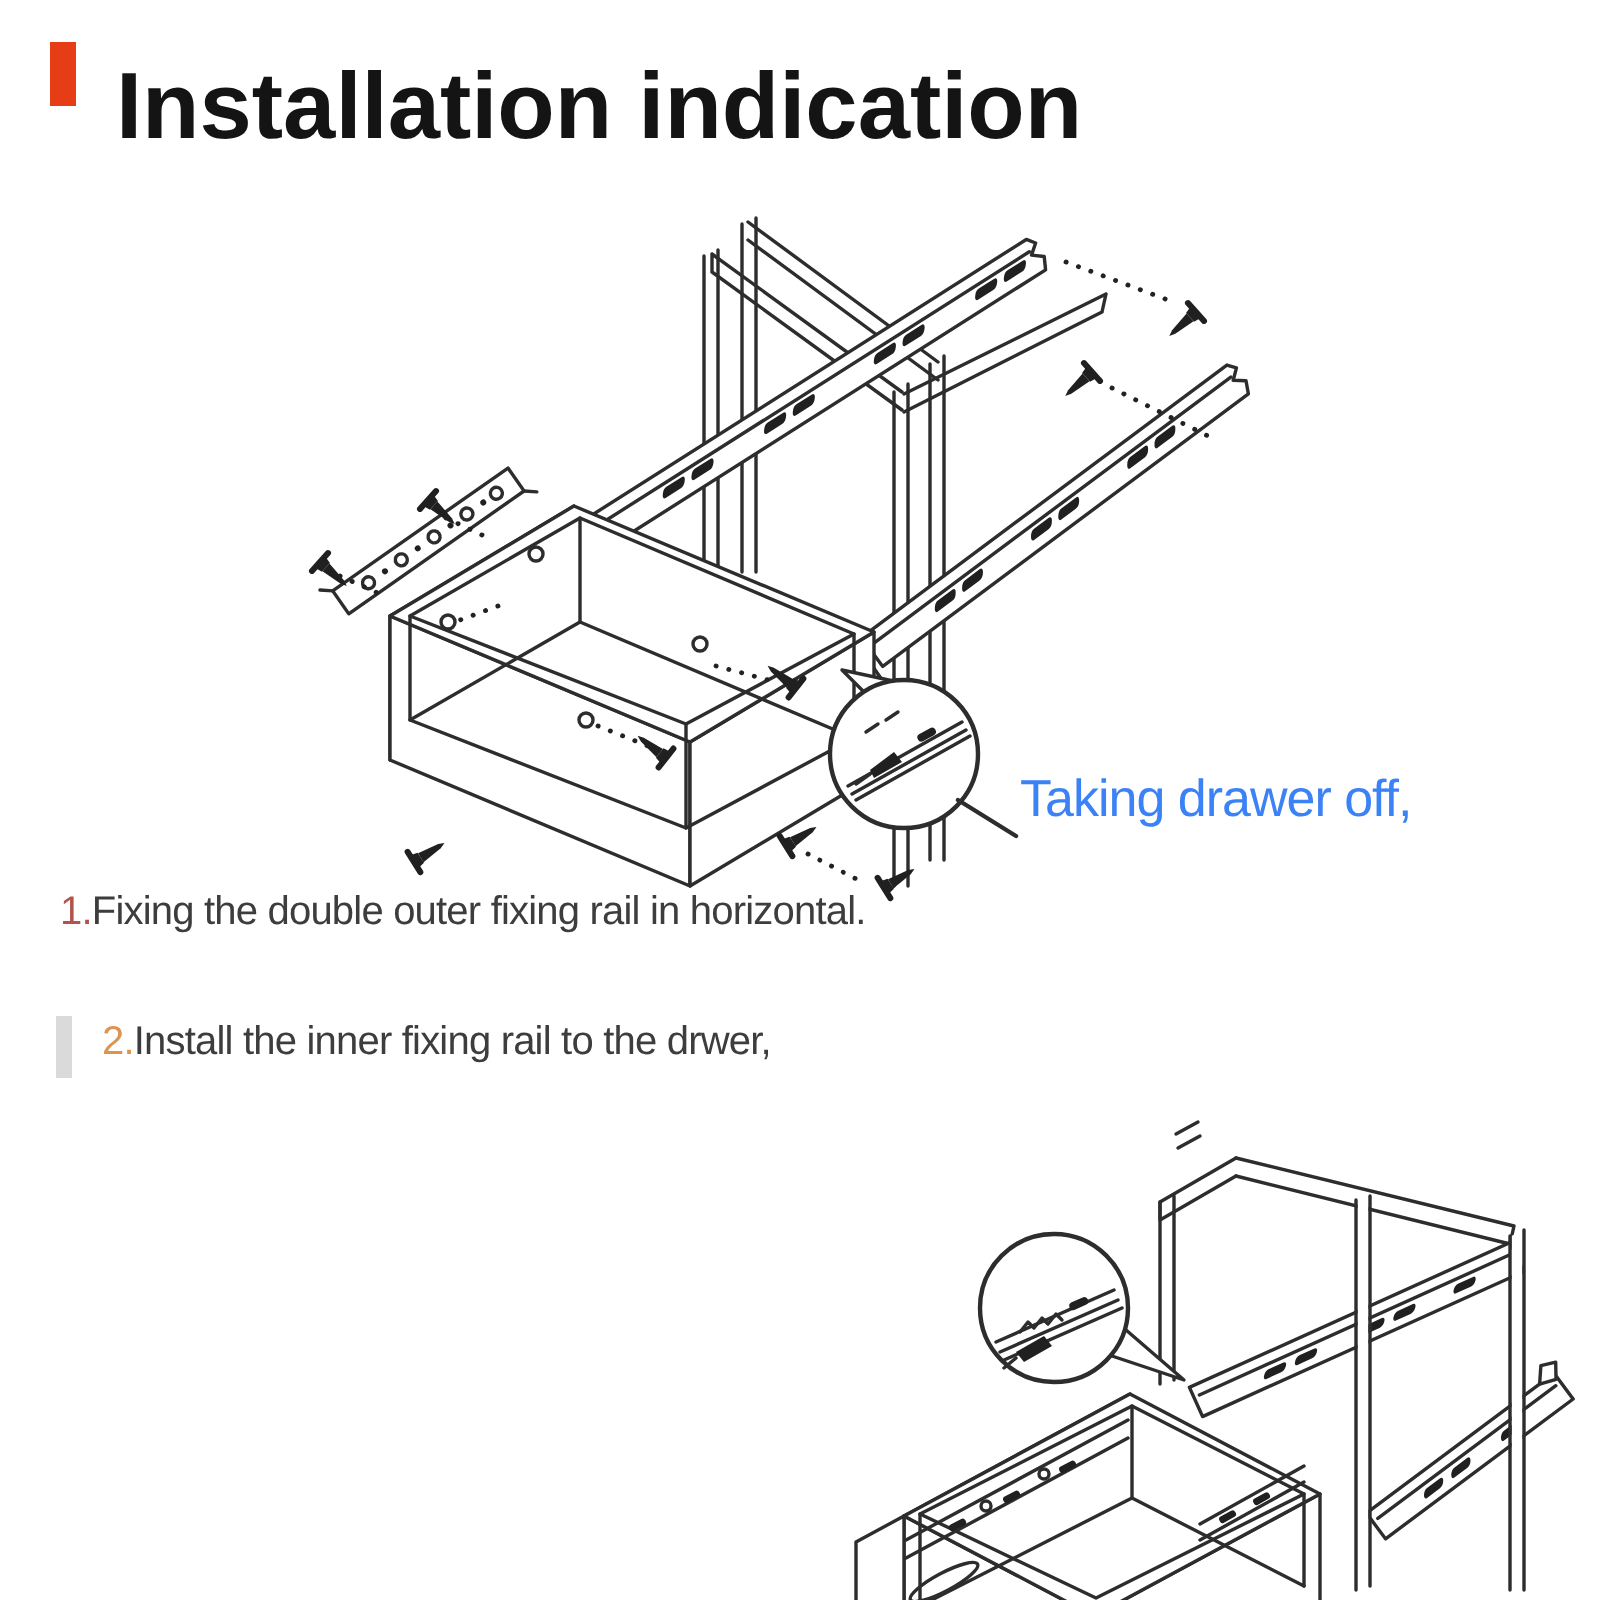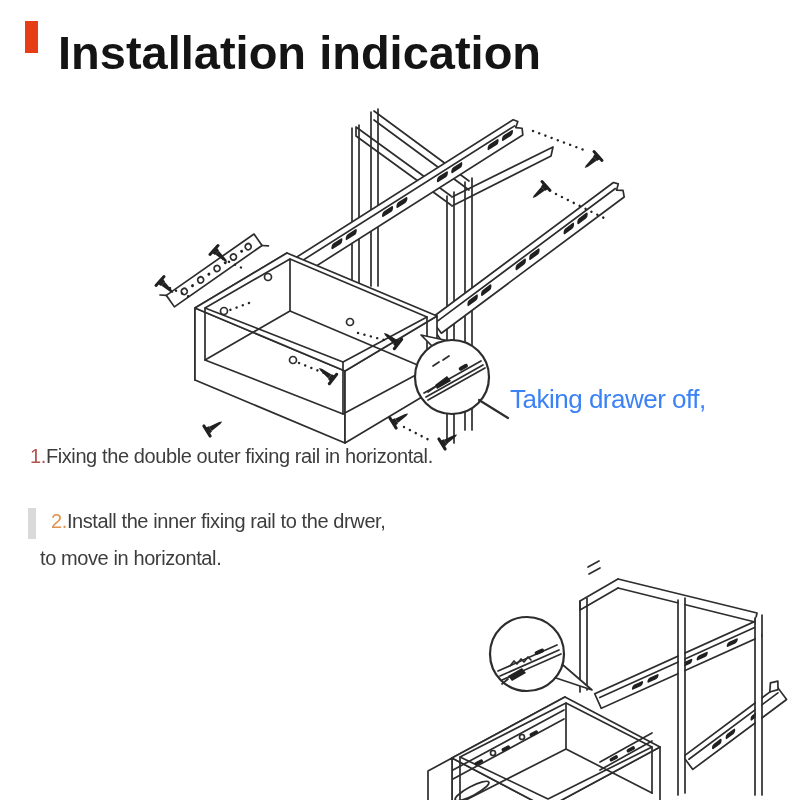--- a/index.html
+++ b/index.html
@@ -225,20 +225,19 @@
 
   <div class="step step1">
     <span class="num1">1.</span><span>Fixing the double outer fixing rail in horizontal.</span>
   </div>
 
   <span class="marker-bar"></span>
   <div class="step step2">
     <div class="step2-first">
       <span class="num2">2.</span><span>Install the inner fixing rail to the drwer,</span>
     </div>
-    <div>to move in horizontal.</div>
   </div>
 
   <div class="callout-text">
     <div>Taking drawer off,</div>
   </div>
 
 </div>
 
 </body></html>

